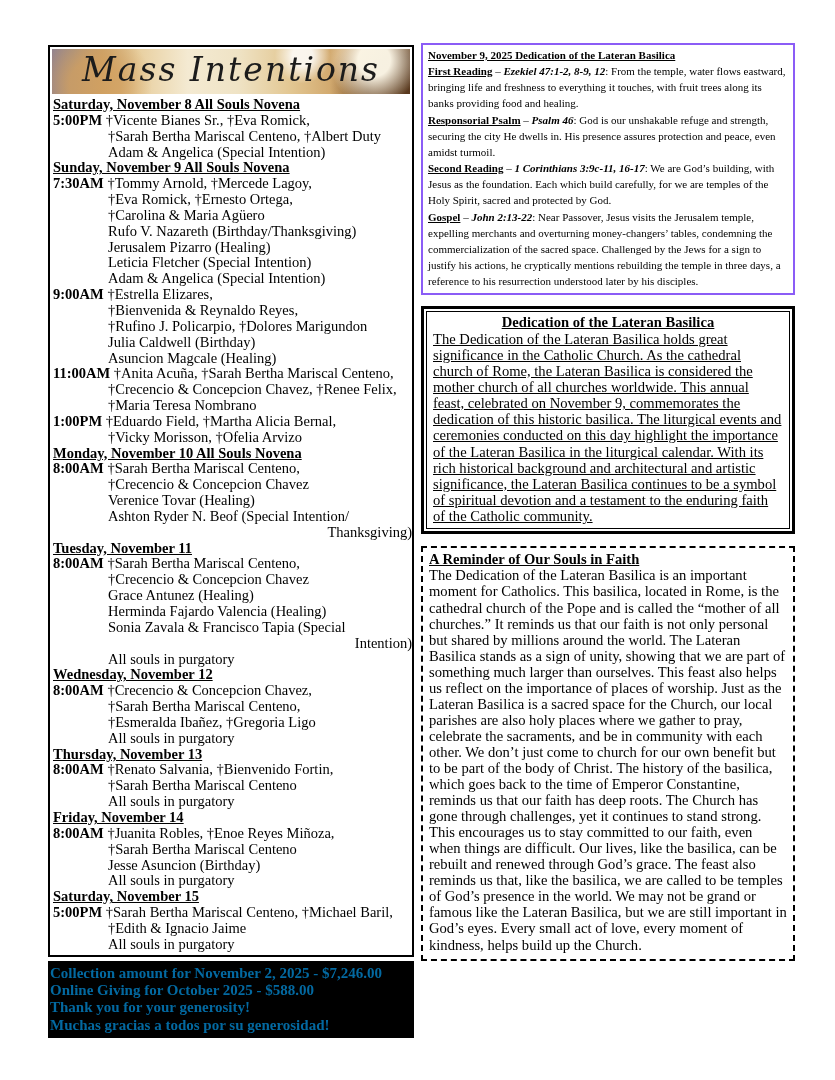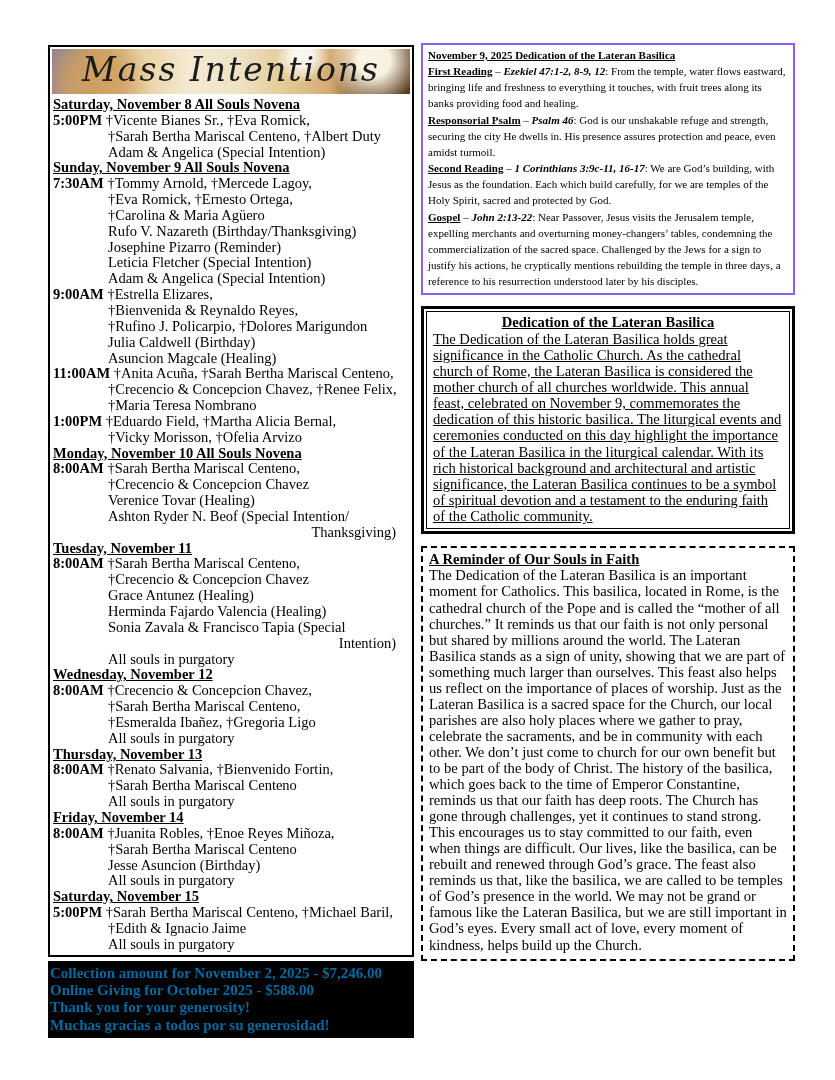--- a/index.html
+++ b/index.html
@@ -39,21 +39,21 @@
     font-weight: bold; text-decoration: underline;
     font-size: 14.5px; line-height: 15.85px;
     padding: 0 3px; white-space: nowrap; overflow: hidden;
   }
   .mass-line {
     font-size: 14.5px; line-height: 15.85px;
     padding: 0 3px; white-space: nowrap; overflow: hidden;
   }
   .mass-time { font-weight: bold; }
   .mass-line.cont { padding-left: 58px; }
-  .mass-line.right { text-align: right; padding-right: 16px; white-space: normal; }
+  .mass-line.right { text-align: right; padding-right: 0; white-space: normal; }
 
   .collection-box {
     margin-top: 4px;
     background: #000; color: #0369a1;
     text-align: left; font-weight: bold;
     font-size: 15px; line-height: 17.4px;
     padding: 4px 2px;
   }
 
   
@@ -107,21 +107,21 @@
       <div class="mass-list">
           <div class="day-header">Saturday, November 8 All Souls Novena</div>
           <div class="mass-line"><span class="mass-time">5:00PM</span> <span>†Vicente Bianes Sr., †Eva Romick,</span></div>
           <div class="mass-line cont"><span>†Sarah Bertha Mariscal Centeno, †Albert Duty</span></div>
           <div class="mass-line cont"><span>Adam &amp; Angelica (Special Intention)</span></div>
           <div class="day-header">Sunday, November 9 All Souls Novena</div>
           <div class="mass-line"><span class="mass-time">7:30AM</span> <span>†Tommy Arnold, †Mercede Lagoy,</span></div>
           <div class="mass-line cont"><span>†Eva Romick, †Ernesto Ortega,</span></div>
           <div class="mass-line cont"><span>†Carolina &amp; Maria Agüero</span></div>
           <div class="mass-line cont"><span>Rufo V. Nazareth (Birthday/Thanksgiving)</span></div>
-          <div class="mass-line cont"><span>Josephine Pizarro (Reminder)</span></div>
+          <div class="mass-line cont"><span>Jerusalem Pizarro (Healing)</span></div>
           <div class="mass-line cont"><span>Leticia Fletcher (Special Intention)</span></div>
           <div class="mass-line cont"><span>Adam &amp; Angelica (Special Intention)</span></div>
           <div class="mass-line"><span class="mass-time">9:00AM</span> <span>†Estrella Elizares,</span></div>
           <div class="mass-line cont"><span>†Bienvenida &amp; Reynaldo Reyes,</span></div>
           <div class="mass-line cont"><span>†Rufino J. Policarpio, †Dolores Marigundon</span></div>
           <div class="mass-line cont"><span>Julia Caldwell (Birthday)</span></div>
           <div class="mass-line cont"><span>Asuncion Magcale (Healing)</span></div>
           <div class="mass-line"><span class="mass-time">11:00AM</span> <span>†Anita Acuña, †Sarah Bertha Mariscal Centeno,</span></div>
           <div class="mass-line cont"><span>†Crecencio &amp; Concepcion Chavez, †Renee Felix,</span></div>
           <div class="mass-line cont"><span>†Maria Teresa Nombrano</span></div>

